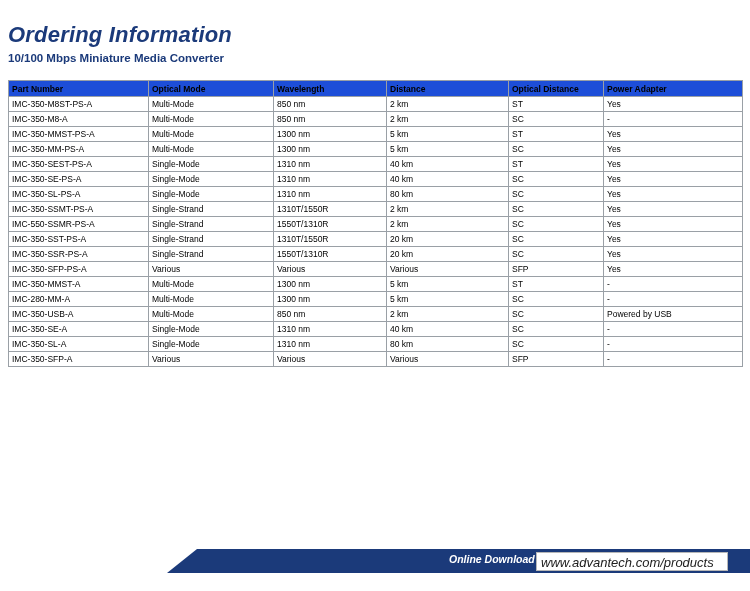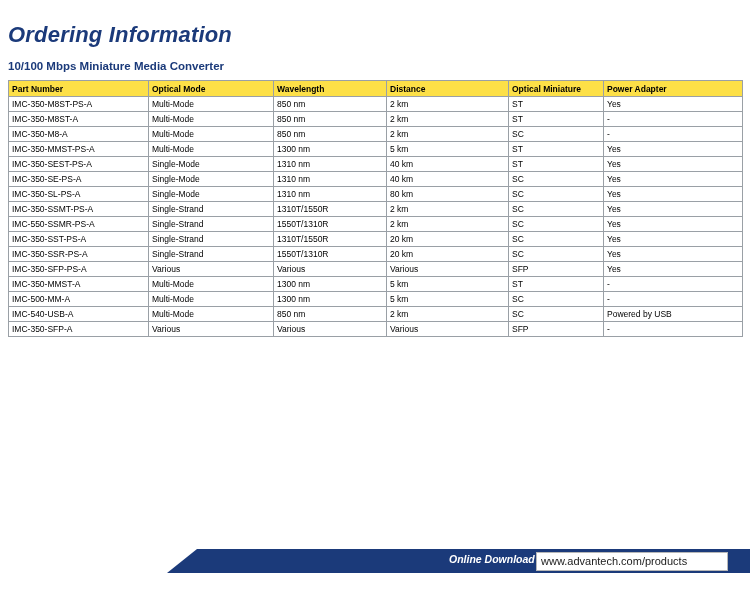--- a/index.html
+++ b/index.html
@@ -27,21 +27,21 @@
     top: 22px;
     font-size: 22px;
     font-weight: bold;
     font-style: italic;
     color: #1b3a7a;
     letter-spacing: 0.2px;
   }
   .subheading {
     position: absolute;
     left: 8px;
-    top: 60px;
+    top: 52px;
     font-size: 11.5px;
     font-weight: bold;
     color: #1b3a7a;
   }
   table.spec {
     position: absolute;
     left: 8px;
     top: 80px;
     width: 734px;
     border-collapse: collapse;
@@ -52,21 +52,21 @@
     border: 1px solid #9aa0a6;
     padding: 1px 3px;
     text-align: left;
     vertical-align: middle;
     height: 12px;
     line-height: 12px;
     white-space: nowrap;
     overflow: hidden;
   }
   table.spec thead th {
-    background: #fde047;
+    background: #1d4ed8;
     font-weight: bold;
     color: #000000;
     height: 13px;
   }
   table.spec tbody td {
     background: #ffffff;
   }
   col.c0 { width: 140px; }
   col.c1 { width: 125px; }
   col.c2 { width: 113px; }
@@ -114,22 +114,23 @@
     top: 3px;
     width: 190px;
     height: 17px;
     background: #ffffff;
     border: 1px solid #b7b7b7;
   }
   .footer-url {
     position: absolute;
     left: 529px;
     top: 6px;
-    font-size: 11px;
+    font-size: 13px;
     color: #202020;
+    font-style: italic;
   }
 </style>
 </head>
 <body>
 
 <div class="page">
 
   <div class="heading">Ordering Information</div>
   <div class="subheading">10/100 Mbps Miniature Media Converter</div>
 
@@ -141,55 +142,55 @@
         <col class="c3">
         <col class="c4">
         <col class="c5">
     </colgroup>
     <thead>
       <tr>
         <th>Part Number</th>
         <th>Optical Mode</th>
         <th>Wavelength</th>
         <th>Distance</th>
-        <th>Optical Miniature</th>
+        <th>Optical Distance</th>
         <th>Power Adapter</th>
       </tr>
     </thead>
     <tbody>
         <tr>
           <td>IMC-350-M8ST-PS-A</td>
           <td>Multi-Mode</td>
           <td>850 nm</td>
           <td>2 km</td>
           <td>ST</td>
           <td>Yes</td>
         </tr>
         <tr>
-          <td>IMC-350-M8ST-A</td>
-          <td>Multi-Mode</td>
-          <td>850 nm</td>
-          <td>2 km</td>
-          <td>ST</td>
-          <td>-</td>
-        </tr>
-        <tr>
           <td>IMC-350-M8-A</td>
           <td>Multi-Mode</td>
           <td>850 nm</td>
           <td>2 km</td>
           <td>SC</td>
           <td>-</td>
         </tr>
         <tr>
           <td>IMC-350-MMST-PS-A</td>
           <td>Multi-Mode</td>
           <td>1300 nm</td>
           <td>5 km</td>
           <td>ST</td>
+          <td>Yes</td>
+        </tr>
+        <tr>
+          <td>IMC-350-MM-PS-A</td>
+          <td>Multi-Mode</td>
+          <td>1300 nm</td>
+          <td>5 km</td>
+          <td>SC</td>
           <td>Yes</td>
         </tr>
         <tr>
           <td>IMC-350-SEST-PS-A</td>
           <td>Single-Mode</td>
           <td>1310 nm</td>
           <td>40 km</td>
           <td>ST</td>
           <td>Yes</td>
         </tr>
@@ -251,34 +252,50 @@
         </tr>
         <tr>
           <td>IMC-350-MMST-A</td>
           <td>Multi-Mode</td>
           <td>1300 nm</td>
           <td>5 km</td>
           <td>ST</td>
           <td>-</td>
         </tr>
         <tr>
-          <td>IMC-500-MM-A</td>
+          <td>IMC-280-MM-A</td>
           <td>Multi-Mode</td>
           <td>1300 nm</td>
           <td>5 km</td>
           <td>SC</td>
           <td>-</td>
         </tr>
         <tr>
-          <td>IMC-540-USB-A</td>
+          <td>IMC-350-USB-A</td>
           <td>Multi-Mode</td>
           <td>850 nm</td>
           <td>2 km</td>
           <td>SC</td>
           <td>Powered by USB</td>
+        </tr>
+        <tr>
+          <td>IMC-350-SE-A</td>
+          <td>Single-Mode</td>
+          <td>1310 nm</td>
+          <td>40 km</td>
+          <td>SC</td>
+          <td>-</td>
+        </tr>
+        <tr>
+          <td>IMC-350-SL-A</td>
+          <td>Single-Mode</td>
+          <td>1310 nm</td>
+          <td>80 km</td>
+          <td>SC</td>
+          <td>-</td>
         </tr>
         <tr>
           <td>IMC-350-SFP-A</td>
           <td>Various</td>
           <td>Various</td>
           <td>Various</td>
           <td>SFP</td>
           <td>-</td>
         </tr>
       </tbody>

